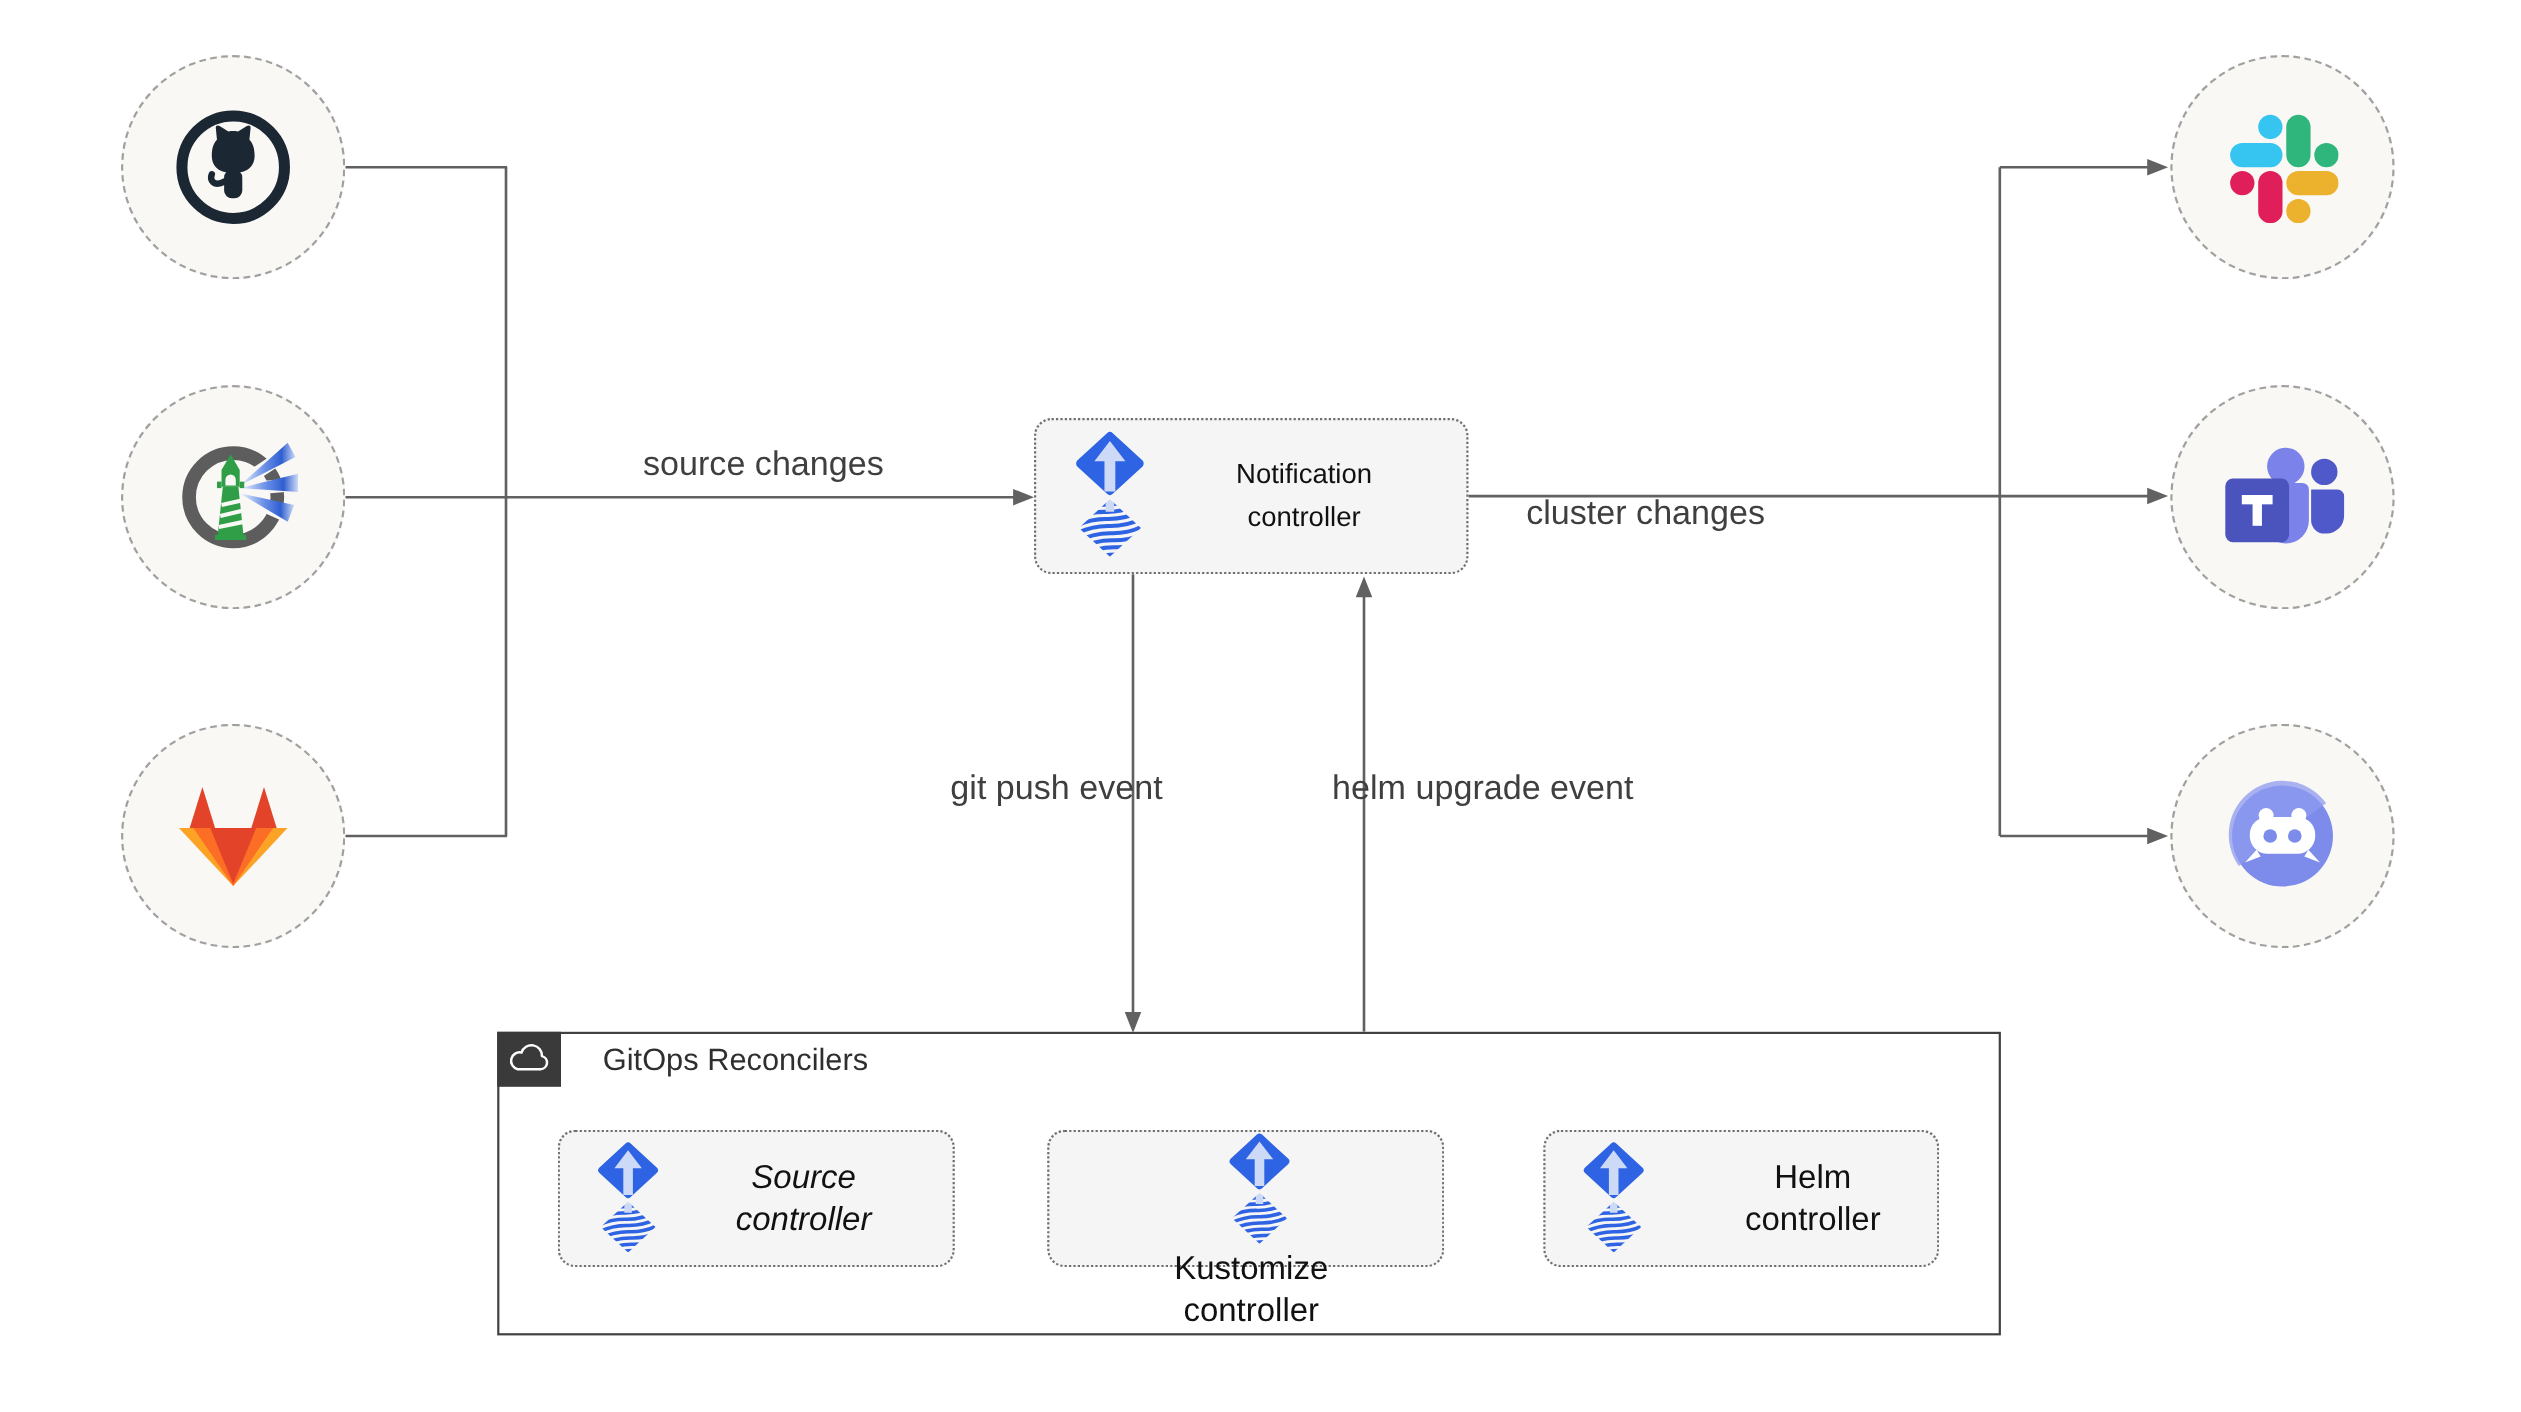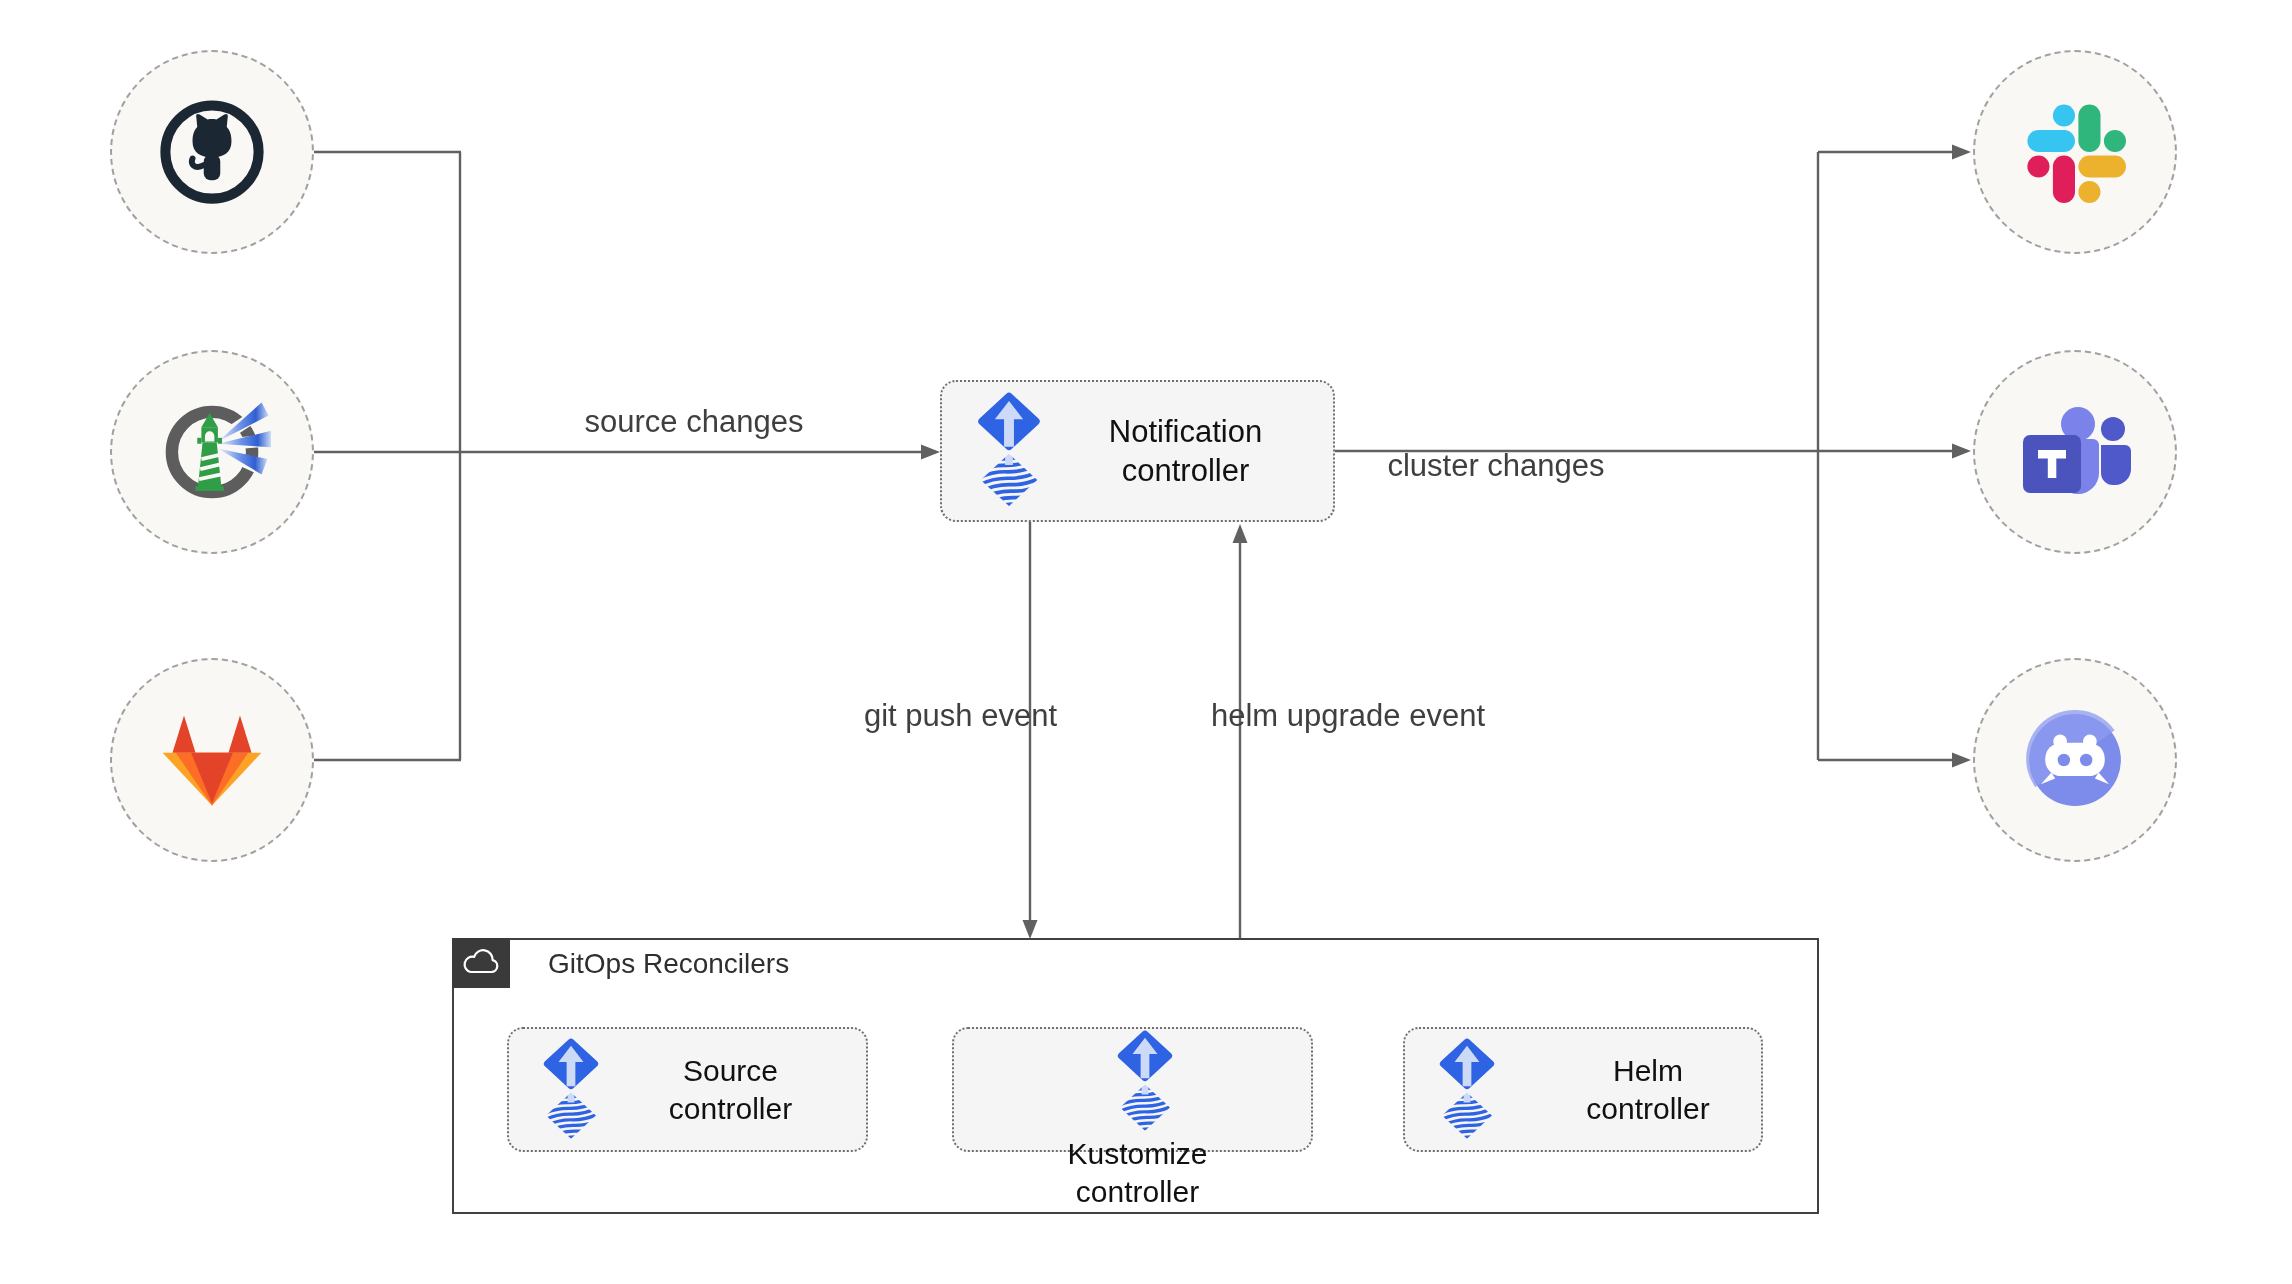--- a/index.html
+++ b/index.html
@@ -21,21 +21,21 @@
   .ctrl-box{
     position:absolute;box-sizing:border-box;border-radius:16px;
     background:var(--c-box_fill,#f5f5f5);border:2px dotted var(--c-box_border,#6f6f6f);
     display:flex;align-items:center;padding-left:24px;
   }
   .flux{display:block;}
   .flux-lg{width:86px;height:120px;}
   .flux-sm{width:76px;height:106px;}
   .box-label{
     flex:1;text-align:center;padding-right:14px;
-    font-size:31px;line-height:39px;color:var(--c-box_text,#111111);
+    font-size:25px;line-height:39px;color:var(--c-box_text,#111111);
     white-space:pre-line;
   }
   .ctrl-box.small .box-label{font-size:30px;line-height:38px;}
 
   .edge-label{
     position:absolute;white-space:nowrap;font-size:31px;
     color:var(--c-edge_text,#3f3f3f);
   }
   .edge-label.center{transform:translateX(-50%);}
   .edge-label.right{transform:translateX(-100%);}
@@ -223,21 +223,21 @@
 
   <div class="group-box">
     <div class="group-badge">
       <svg width="38" height="29" viewBox="0 0 44 32">
         <path d="M10 27 h24 a7 7 0 0 0 1.5 -13.8 A11 11 0 0 0 14 9.5 A8 8 0 0 0 10 27 Z" fill="none" stroke="#ffffff" stroke-width="2.6" stroke-linejoin="round"></path>
       </svg>
     </div>
     <span class="group-title">GitOps Reconcilers</span>
   </div>
 
-  <div class="ctrl-box small" style="left:507px;top:1027px;width:361px;height:125px;">
+  <div class="ctrl-box small" style="left:507px;top:1027px;width:361px;height:125px;font-style:italic;">
     <span class="flux flux-sm">
   <svg viewBox="0 0 100 170" xmlns="http://www.w3.org/2000/svg" width="100%" height="100%">
     <defs>
       <clipPath id="flux-wave-clip">
               <path d="M50 89 L90 126 L50 163 L10 126 Z"></path>
             </clipPath>
     </defs>
     <path d="M50 8 L88 43 L50 78 L12 43 Z" fill="#2e63e4" stroke="#2e63e4" stroke-width="11" stroke-linejoin="round"></path>
     <polygon points="50,14 70,40 57,40 57,79 43,79 43,40 30,40" fill="#ccd9f7"></polygon>
     <g clip-path="url(#flux-wave-clip)">

